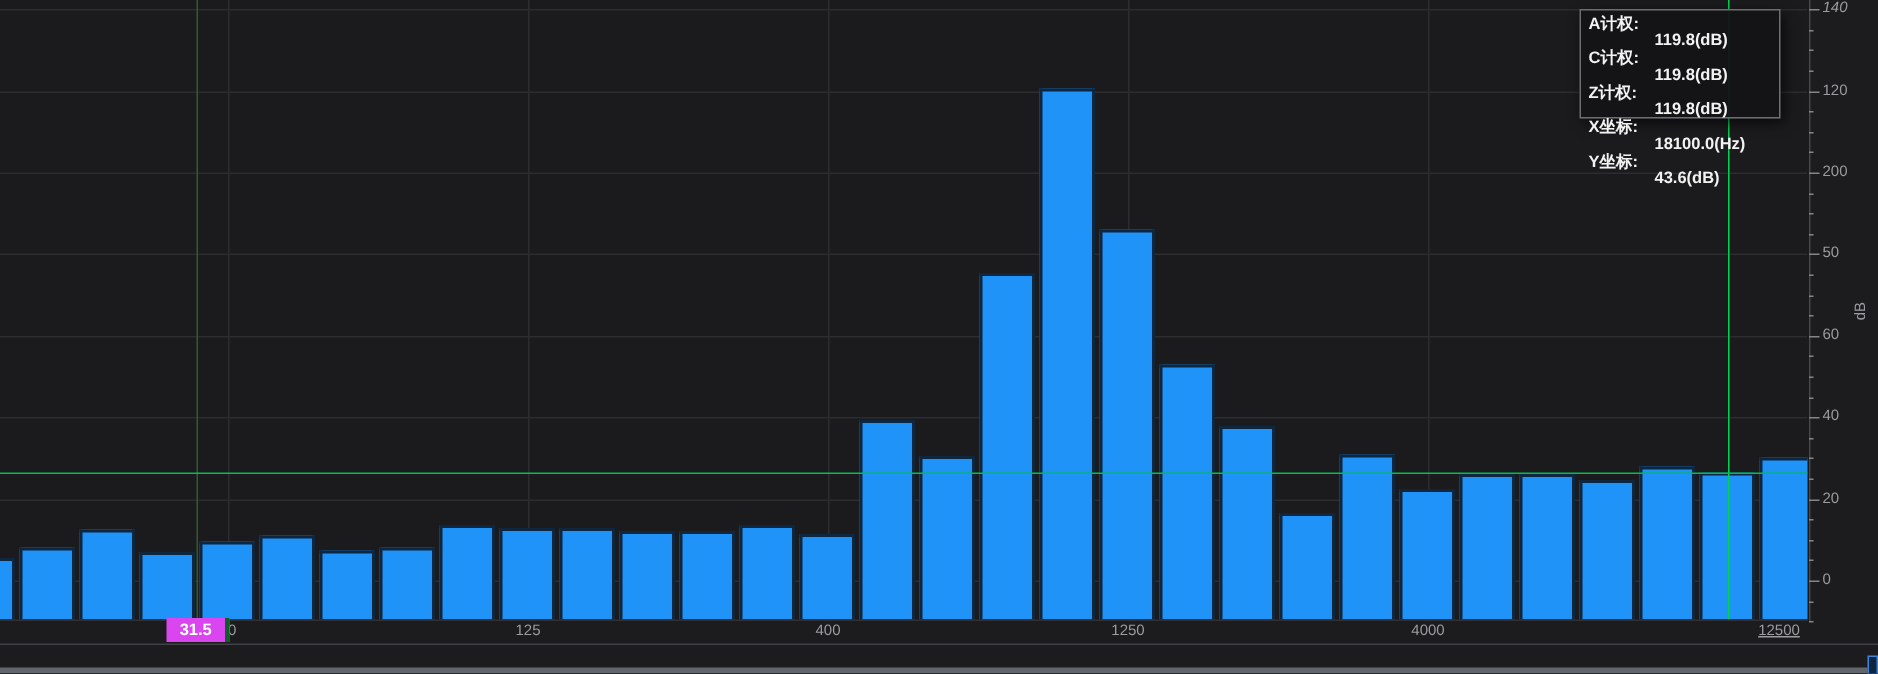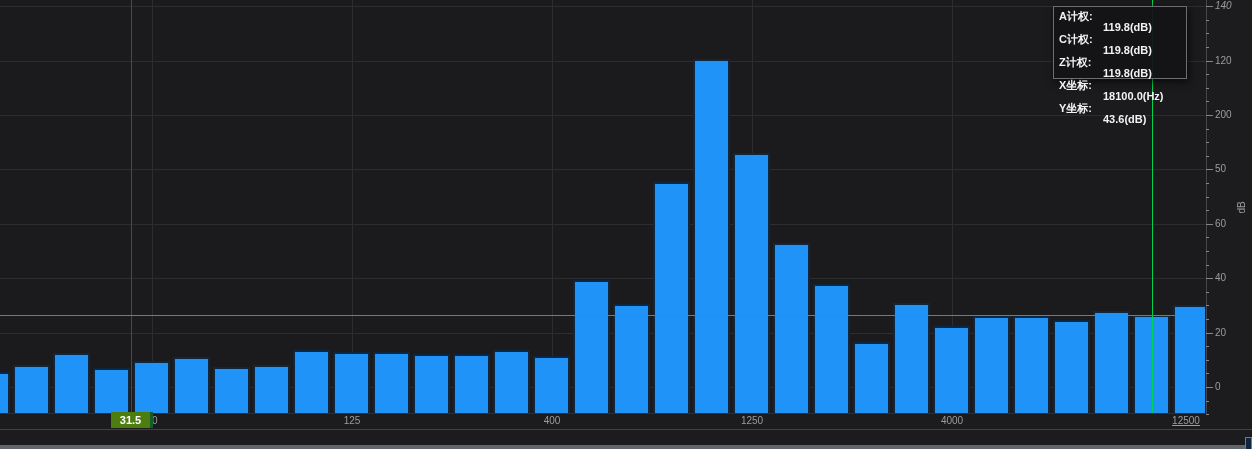--- a/index.html
+++ b/index.html
@@ -139,21 +139,21 @@
   <div id="xaxis">
       <div class="xlab" style="left: 122px;">40</div>
       <div class="xlab" style="left: 322px;">125</div>
       <div class="xlab" style="left: 522px;">400</div>
       <div class="xlab" style="left: 722px;">1250</div>
       <div class="xlab" style="left: 922px;">4000</div>
       <div class="xlab" style="left: 1156px; text-decoration: underline;">12500</div>
     </div>
   <div id="plot-baseline"></div>
 
-  <div id="badge" style="background: #4d7c0f;">31.5</div>
+  <div id="badge" style="background: #d946ef;">31.5</div>
 
   <div id="infobox">
     <div class="ib-row">
       <span class="ib-label">A计权:</span>
       <span class="ib-value">119.8(dB)</span>
     </div>
     <div class="ib-row">
       <span class="ib-label">C计权:</span>
       <span class="ib-value">119.8(dB)</span>
     </div>

